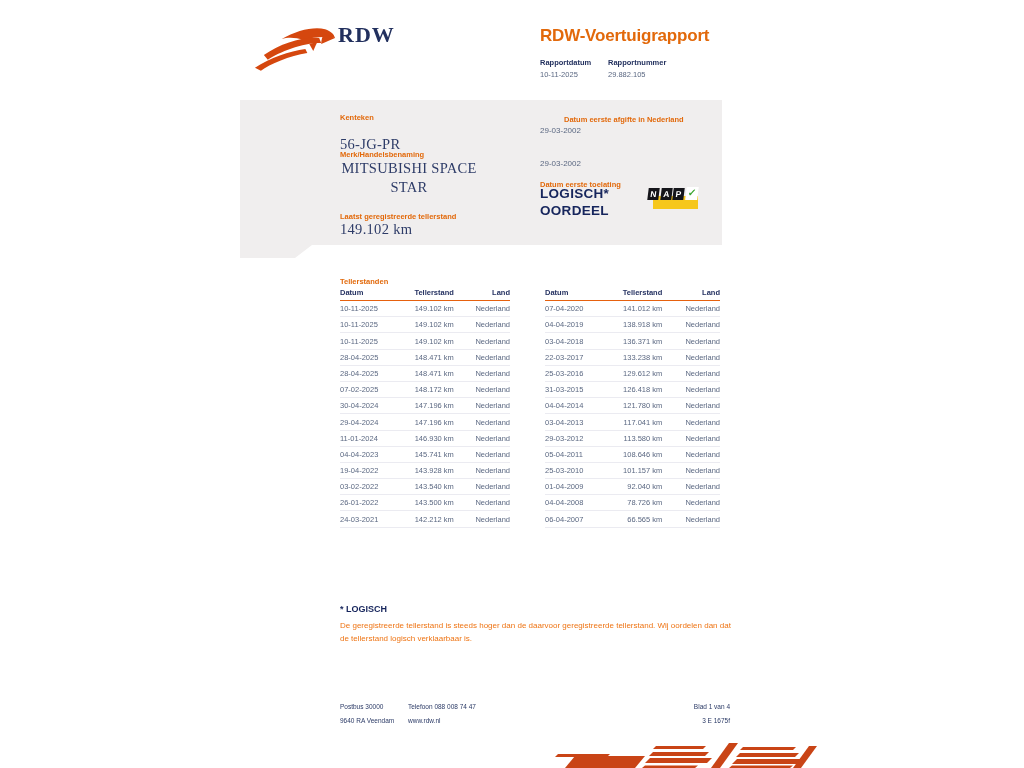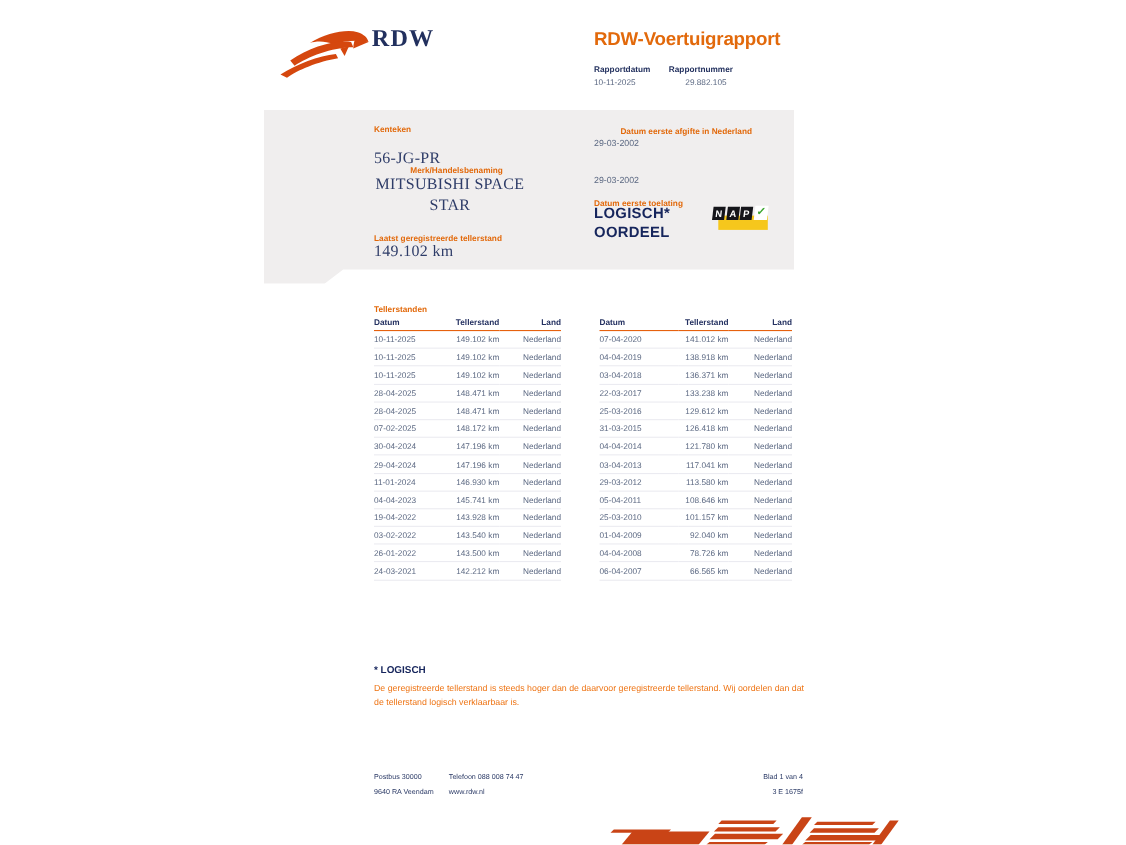--- a/index.html
+++ b/index.html
@@ -10,21 +10,21 @@
   .logo-bird{position:absolute;left:252px;top:24px;width:84px;height:48px;}
   .logo-text{position:absolute;left:338px;top:22px;font-family:"Liberation Serif",serif;
              font-weight:bold;font-size:22px;letter-spacing:1px;color:var(--navy,#22305e);}
   .doc-title{position:absolute;left:540px;top:26px;font-size:17px;font-weight:bold;
              letter-spacing:-0.2px;color:var(--accent,#e2690b);}
   .meta-label{font-size:7.5px;font-weight:bold;color:var(--navy,#22305e);}
   .meta-value{font-size:7.5px;color:var(--text_muted,#5b6882);}
   .meta-date-label{position:absolute;left:540px;top:58px;}
   .meta-num-label{position:absolute;left:608px;top:58px;}
   .meta-date-value{position:absolute;left:540px;top:70px;}
-  .meta-num-value{position:absolute;left:608px;top:70px;margin-left:15px;}
+  .meta-num-value{position:absolute;left:608px;top:70px;}
 
   
   .info-box{position:absolute;left:240px;top:100px;width:482px;height:158px;
             background:var(--box_bg,#f0eeee);
             clip-path:polygon(0 0,482px 0,482px 145px,72px 145px,55px 158px,0 158px);}
   .fld-label{position:absolute;font-size:7.5px;font-weight:bold;color:var(--accent,#e2690b);}
   .fld-big{position:absolute;font-family:"Liberation Serif",serif;font-size:14.5px;
            color:#2e3c68;letter-spacing:0.3px;}
   .fld-small{position:absolute;font-size:8px;color:var(--text_muted,#5b6882);}
   .oordeel{position:absolute;left:300px;top:85px;font-size:13.5px;font-weight:bold;
@@ -86,21 +86,21 @@
   <div class="doc-title">RDW-Voertuigrapport</div>
   <div class="meta-label meta-date-label">Rapportdatum</div>
   <div class="meta-label meta-num-label">Rapportnummer</div>
   <div class="meta-value meta-date-value">10-11-2025</div>
   <div class="meta-value meta-num-value">29.882.105</div>
 
   <div class="info-box">
     <div class="fld-label" style="left:100px;top:13px;">Kenteken</div>
     <div class="fld-big" style="left:100px;top:36px;">56-JG-PR</div>
 
-    <div class="fld-label" style="left:100px;top:50px;margin-left:33px;">Merk/Handelsbenaming</div>
+    <div class="fld-label" style="left:100px;top:50px;">Merk/Handelsbenaming</div>
     <div class="fld-big" style="left:100px;top:59px;width:138px;line-height:19px;text-align:center;">MITSUBISHI SPACE STAR</div>
 
     <div class="fld-label" style="left:100px;top:112px;">Laatst geregistreerde tellerstand</div>
     <div class="fld-big" style="left:100px;top:121px;">149.102 km</div>
 
     <div class="fld-label" style="left:300px;top:15px;padding-left:24px;">Datum eerste afgifte in Nederland</div>
     <div class="fld-small" style="left:300px;top:26px;">29-03-2002</div>
 
     <div class="fld-label" style="left:300px;top:48px;margin-top:32px;">Datum eerste toelating</div>
     <div class="fld-small" style="left:300px;top:59px;">29-03-2002</div>

